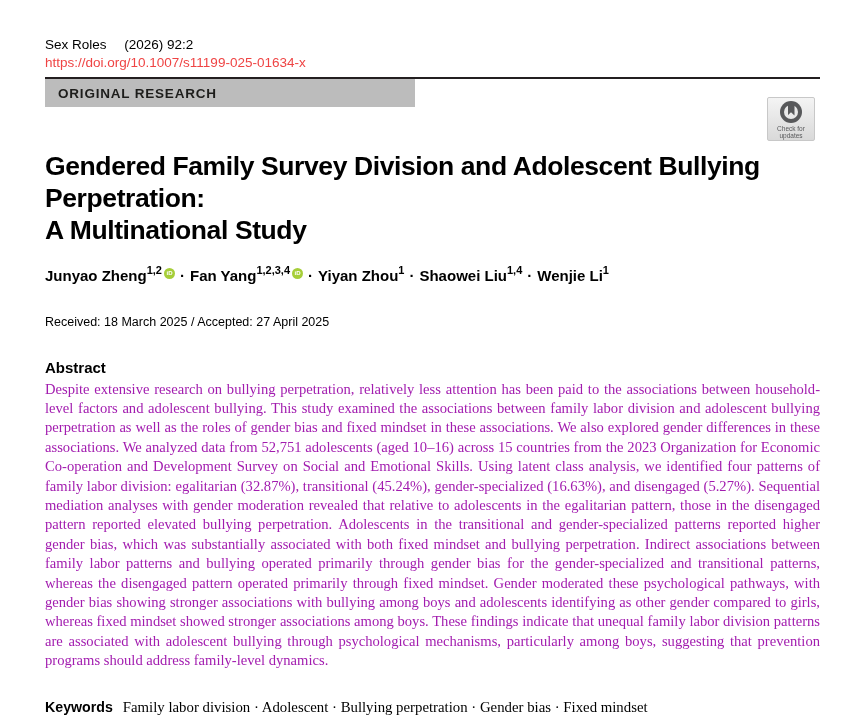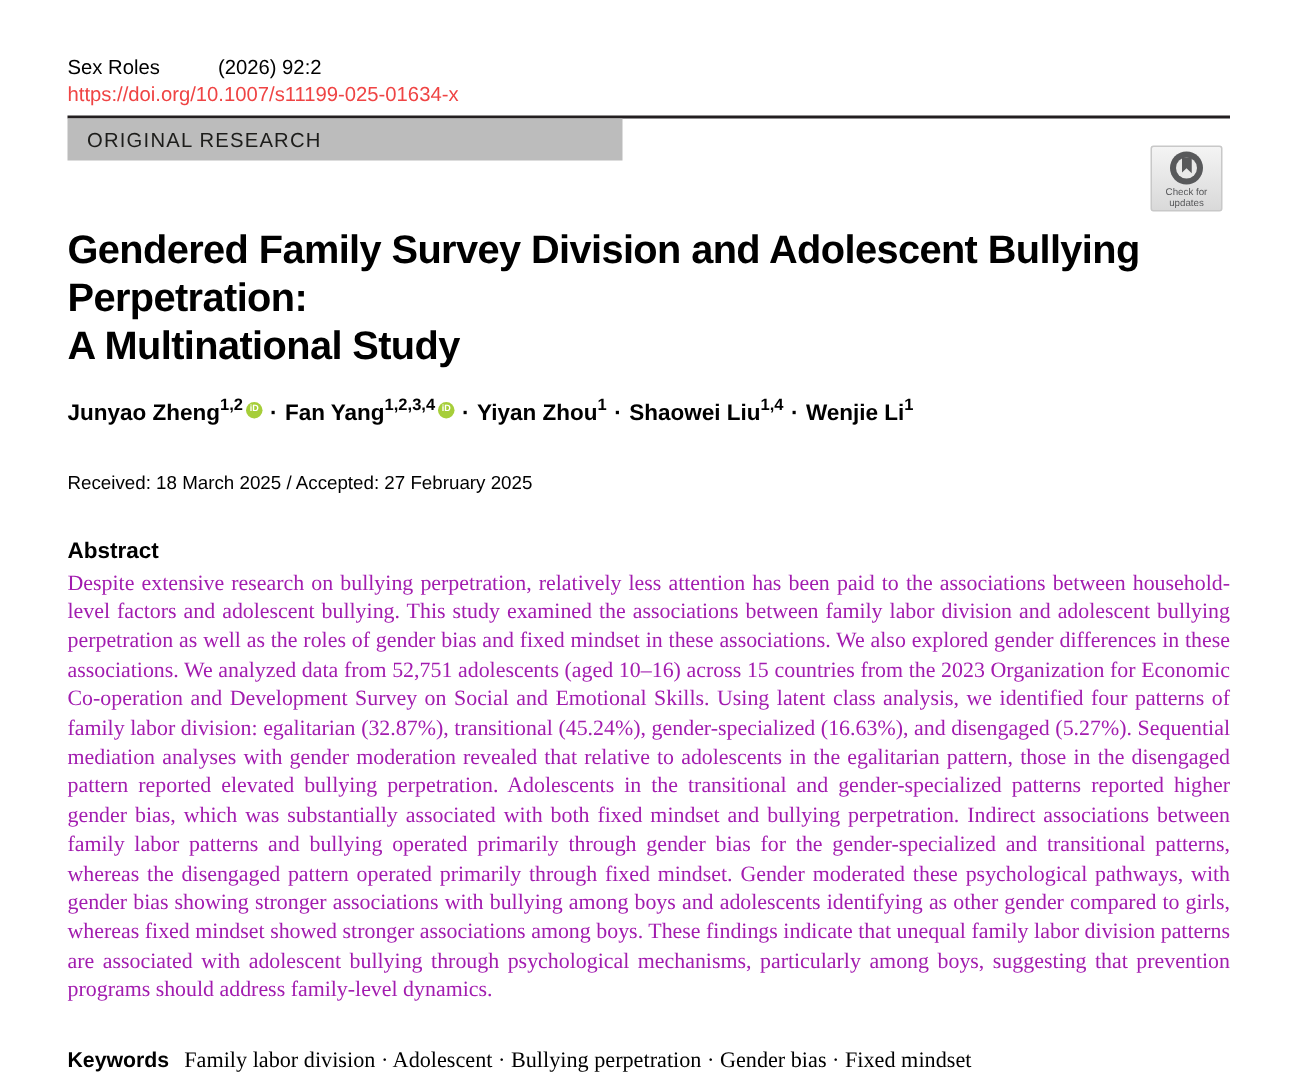--- a/index.html
+++ b/index.html
@@ -9,30 +9,30 @@
     background:#ffffff;
     box-sizing:border-box;
     padding:36px 45px 0 45px;
     overflow:hidden;
     font-family:"Liberation Sans",sans-serif;
     color:#000;
   }
   
   .journal-row{font-size:13.5px;line-height:18px;color:#000;}
   .journal-name{display:inline-block;}
-  .journal-citation{display:inline-block;margin-left:35px;}
+  .journal-citation{display:inline-block;margin-left:14px;}
   .doi-row{font-size:13.5px;line-height:18px;color:#ef4444;}
   .rule{margin-top:5px;height:2px;background:#231f20;width:100%;}
   
   .banner{
     margin-top:0;width:370px;height:28px;background:#bcbcbc;
     display:flex;align-items:center;box-sizing:border-box;padding-left:13px;
   }
   .banner span{
-    font-size:13.5px;font-weight:normal;letter-spacing:0.8px;color:#1d1d1b;
+    font-size:13.5px;font-weight:bold;letter-spacing:0.8px;color:#1d1d1b;
   }
   
   .crossmark{
     position:absolute;top:97px;right:50px;width:48px;height:44px;
     background:linear-gradient(#f4f4f4,#d9d9d9);
     border:1px solid #c8c8c8;border-radius:2px;
     display:flex;flex-direction:column;align-items:center;justify-content:center;
     cursor:pointer;box-sizing:border-box;padding-top:2px;
   }
   .cm-circle{
@@ -108,21 +108,21 @@
   </div>
 
   <h1 class="title" style="margin:43px 0 0 0;">
     <div>Gendered Family Survey Division and Adolescent Bullying Perpetration:</div>
     <div>A Multinational Study</div>
   </h1>
 
   <div class="authors"><span>Junyao Zheng</span><sup>1,2</sup><span class="orcid">iD</span><span class="author-sep">·</span><span>Fan Yang</span><sup>1,2,3,4</sup><span class="orcid">iD</span><span class="author-sep">·</span><span>Yiyan Zhou</span><sup>1</sup><span class="author-sep">·</span><span>Shaowei Liu</span><sup>1,4</sup><span class="author-sep">·</span><span>Wenjie Li</span><sup>1</sup></div>
 
   <div class="dates">
-    <div>Received: 18 March 2025 / Accepted: 27 February 2025</div>
+    <div>Received: 18 March 2025 / Accepted: 27 April 2025</div>
   </div>
 
   <div class="abstract-heading">Abstract</div>
   <p class="abstract-body" style="margin:3px 0 0 0;">Despite extensive research on bullying perpetration, relatively less attention has been paid to the associations between household-level factors and adolescent bullying. This study examined the associations between family labor division and adolescent bullying perpetration as well as the roles of gender bias and fixed mindset in these associations. We also explored gender differences in these associations. We analyzed data from 52,751 adolescents (aged 10–16) across 15 countries from the 2023 Organization for Economic Co-operation and Development Survey on Social and Emotional Skills. Using latent class analysis, we identified four patterns of family labor division: egalitarian (32.87%), transitional (45.24%), gender-specialized (16.63%), and disengaged (5.27%). Sequential mediation analyses with gender moderation revealed that relative to adolescents in the egalitarian pattern, those in the disengaged pattern reported elevated bullying perpetration. Adolescents in the transitional and gender-specialized patterns reported higher gender bias, which was substantially associated with both fixed mindset and bullying perpetration. Indirect associations between family labor patterns and bullying operated primarily through gender bias for the gender-specialized and transitional patterns, whereas the disengaged pattern operated primarily through fixed mindset. Gender moderated these psychological pathways, with gender bias showing stronger associations with bullying among boys and adolescents identifying as other gender compared to girls, whereas fixed mindset showed stronger associations among boys. These findings indicate that unequal family labor division patterns are associated with adolescent bullying through psychological mechanisms, particularly among boys, suggesting that prevention programs should address family-level dynamics.</p>
 
   <div class="keywords">
     <span class="kw-label">Keywords</span><span class="kw-text">Family labor division ·  Adolescent ·  Bullying perpetration ·  Gender bias ·  Fixed mindset</span>
   </div>
 
 </div>

